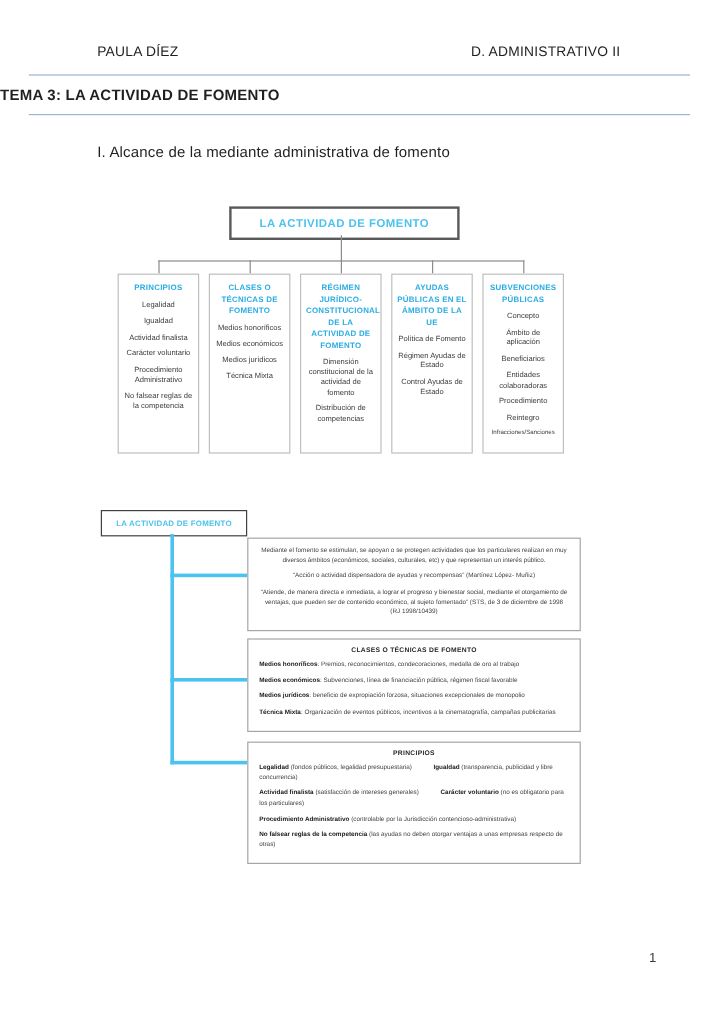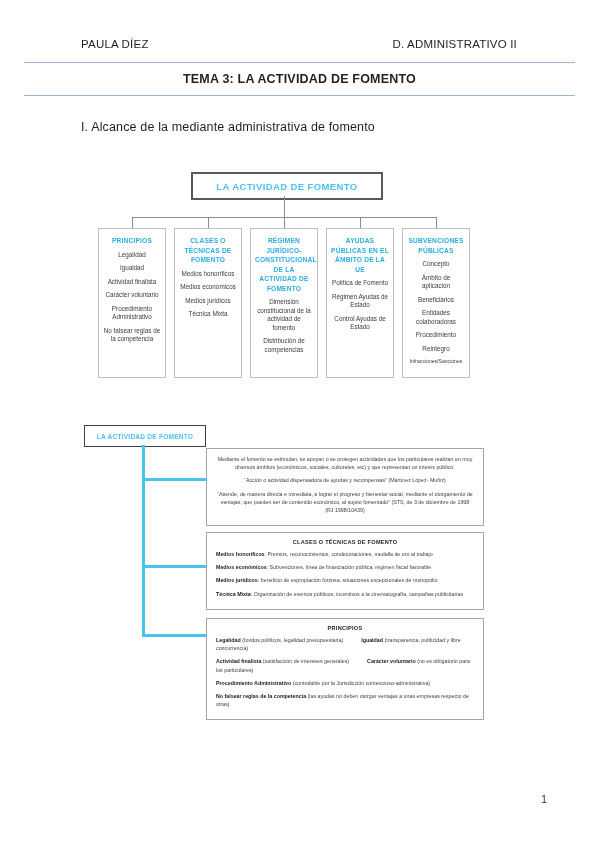--- a/index.html
+++ b/index.html
@@ -16,21 +16,21 @@
   
   .hdr-row{
     position:absolute;left:81px;top:38px;width:436px;
     display:flex;justify-content:space-between;align-items:baseline;
     font-size:11.5px;letter-spacing:.2px;
   }
   .rule{position:absolute;left:24px;width:551px;height:1px;background:#9ab4d6;}
   .rule-1{top:62px;}
   .rule-2{top:95px;}
   .doc-title{
-    position:absolute;left:0;top:72px;width:599px;text-align:center;
+    position:absolute;left:0;top:72px;width:599px;text-align:left;
     font-size:12.5px;font-weight:bold;letter-spacing:.2px;
   }
   .section-title{
     position:absolute;left:81px;top:120px;font-size:12.5px;letter-spacing:.15px;
   }
 
   
   .d1{position:absolute;left:96px;top:172px;width:384px;height:212px;}
   .d1-head{
     position:absolute;left:95px;top:0;width:188px;height:24px;

